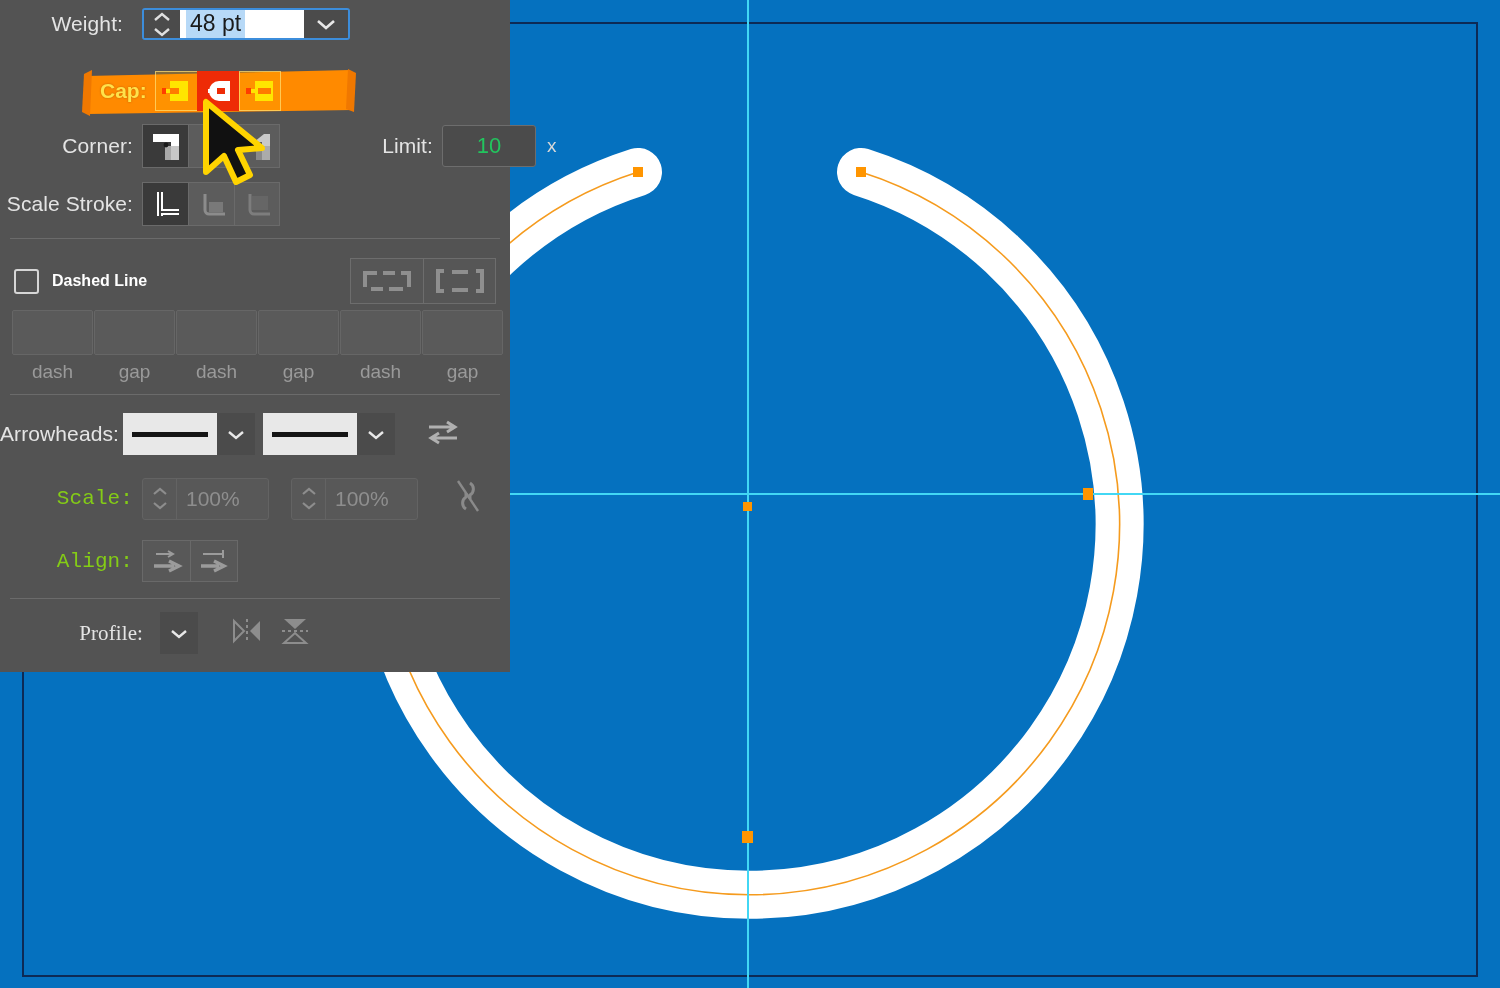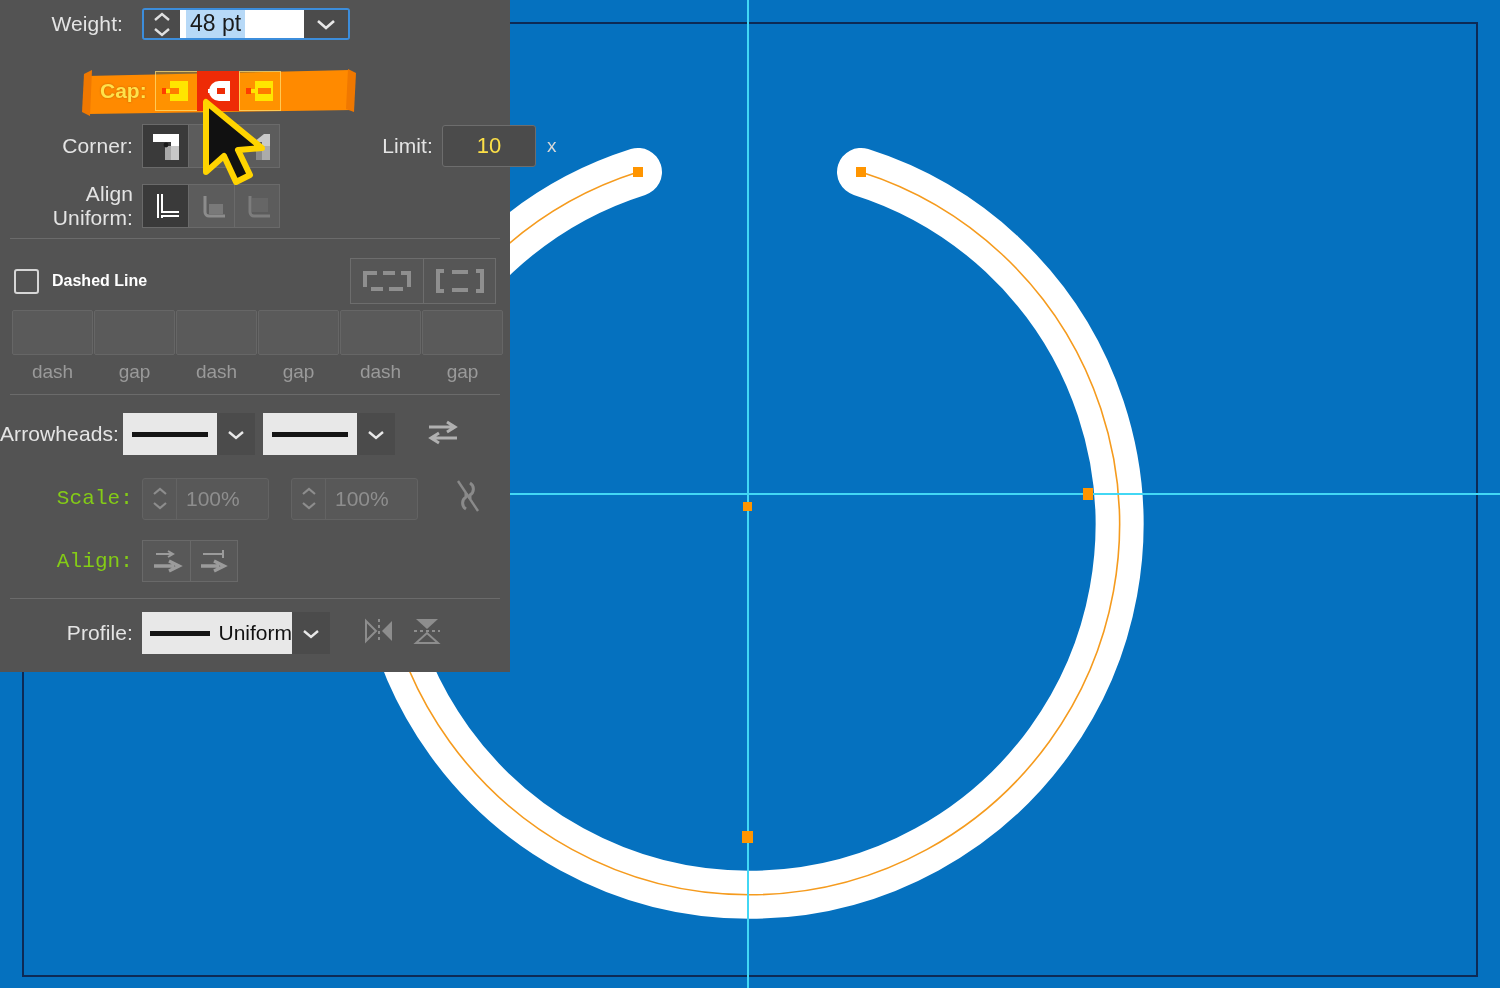--- a/index.html
+++ b/index.html
@@ -132,21 +132,21 @@
   .iconbtn:last-of-type { border-right: 1px solid #6a6a6a; }
   .iconbtn.active { background: #3a3a3a; }
   .btnrow { display: flex; }
   #limit-label { width: 84px; text-align: right; padding-right: 10px; margin-left: 20px; }
   .plainfield {
     width: 94px; height: 42px;
     background: #4b4b4b;
     border: 1px solid #6d6d6d;
     border-radius: 3px;
     display: flex; align-items: center; justify-content: center;
-    color: #fde047; font-size: 22px;
+    color: #22c55e; font-size: 22px;
   }
   #limit-unit { margin-left: 11px; font-size: 19px; color: #d8d8d8; }
 
   
   #row-align-stroke { position: absolute; left: 0; top: 182px; }
   #row-align-stroke .lbl { width: 142px; padding-right: 9px; }
 
   .divider {
     position: absolute; left: 10px; width: 490px;
     height: 1px; background: #6b6b6b;
@@ -217,21 +217,21 @@
   #row-align-arrow { position: absolute; left: 0; top: 540px; }
   #row-align-arrow .lbl { width: 142px; padding-right: 9px; }
   .alignbtn {
     width: 48px; height: 42px;
     display: flex; align-items: center; justify-content: center;
     background: #585858; border: 1px solid #696969; border-right: none;
   }
   .alignbtn:last-child { border-right: 1px solid #696969; }
 
   #row-profile { position: absolute; left: 0; top: 612px; }
-  #row-profile .lbl { width: 142px; padding-right: 9px; }
+  #row-profile .lbl { width: 160px; padding-right: 17px; font-family: Liberation Serif, serif; }
   #profile-extra { display: flex; gap: 14px; margin-left: 24px; align-items: center; }
 
   
   #cursor-arrow { position: absolute; left: 198px; top: 98px; pointer-events: none; }
 </style>
 </head>
 <body>
 
 <div id="stage">
 
@@ -346,21 +346,21 @@
         </div>
       </div>
       <div class="lbl" id="limit-label">Limit:</div>
       <div class="plainfield">
         <span>10</span>
       </div>
       <span id="limit-unit">x</span>
     </div>
 
     <div class="row" id="row-align-stroke">
-      <div class="lbl">Align Uniform:</div>
+      <div class="lbl">Scale Stroke:</div>
       <div class="btnrow">
         <div class="iconbtn active">
           <svg width="30" height="28" viewBox="0 0 30 28">
             <rect x="6" y="2" width="6" height="24" fill="#ffffff"></rect>
             <rect x="6" y="19" width="22" height="6" fill="#ffffff"></rect>
             <rect x="8" y="2" width="2" height="24" fill="#3a3a3a"></rect>
             <rect x="8" y="21" width="20" height="2" fill="#3a3a3a"></rect>
           </svg>
         </div>
         <div class="iconbtn">
@@ -512,24 +512,20 @@
           </svg>
         </div>
       </div>
     </div>
 
     <div class="divider" style="top:598px"></div>
 
     <div class="row" id="row-profile">
       <div class="lbl">Profile:</div>
       <div class="combo">
-        <div class="face wide">
-          <span class="linepreview"></span>
-          <span>Uniform</span>
-        </div>
         <div class="arrow">
           <svg width="20" height="11" viewBox="0 0 20 11">
             <polyline points="3,3 10,9 17,3" fill="none" stroke="#e8e8e8" stroke-width="2.4"></polyline>
           </svg>
         </div>
       </div>
       <div id="profile-extra">
         <span>
           <svg width="34" height="30" viewBox="0 0 34 30">
             <path d="M4 5 L14 15 L4 25 Z" fill="none" stroke="#8d8d8d" stroke-width="2"></path>

